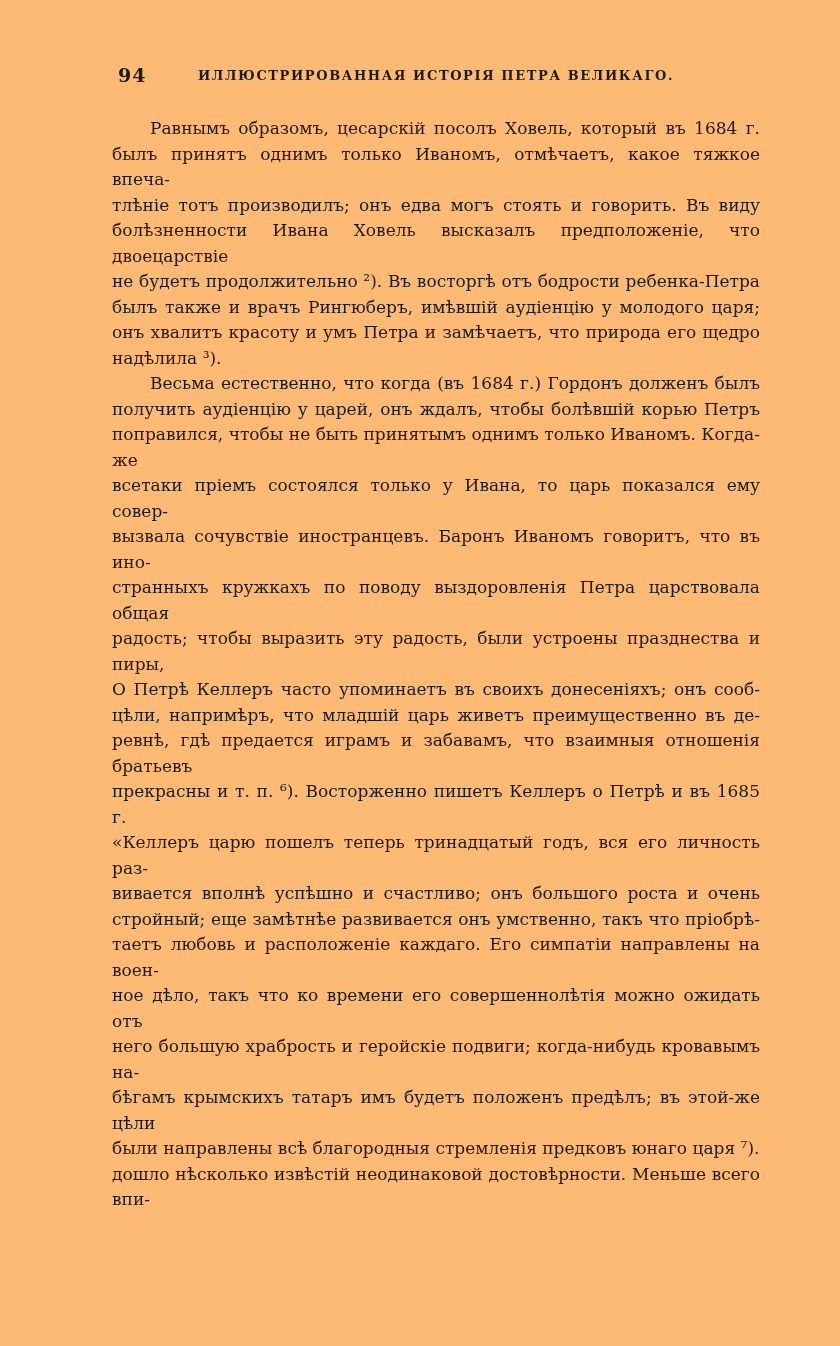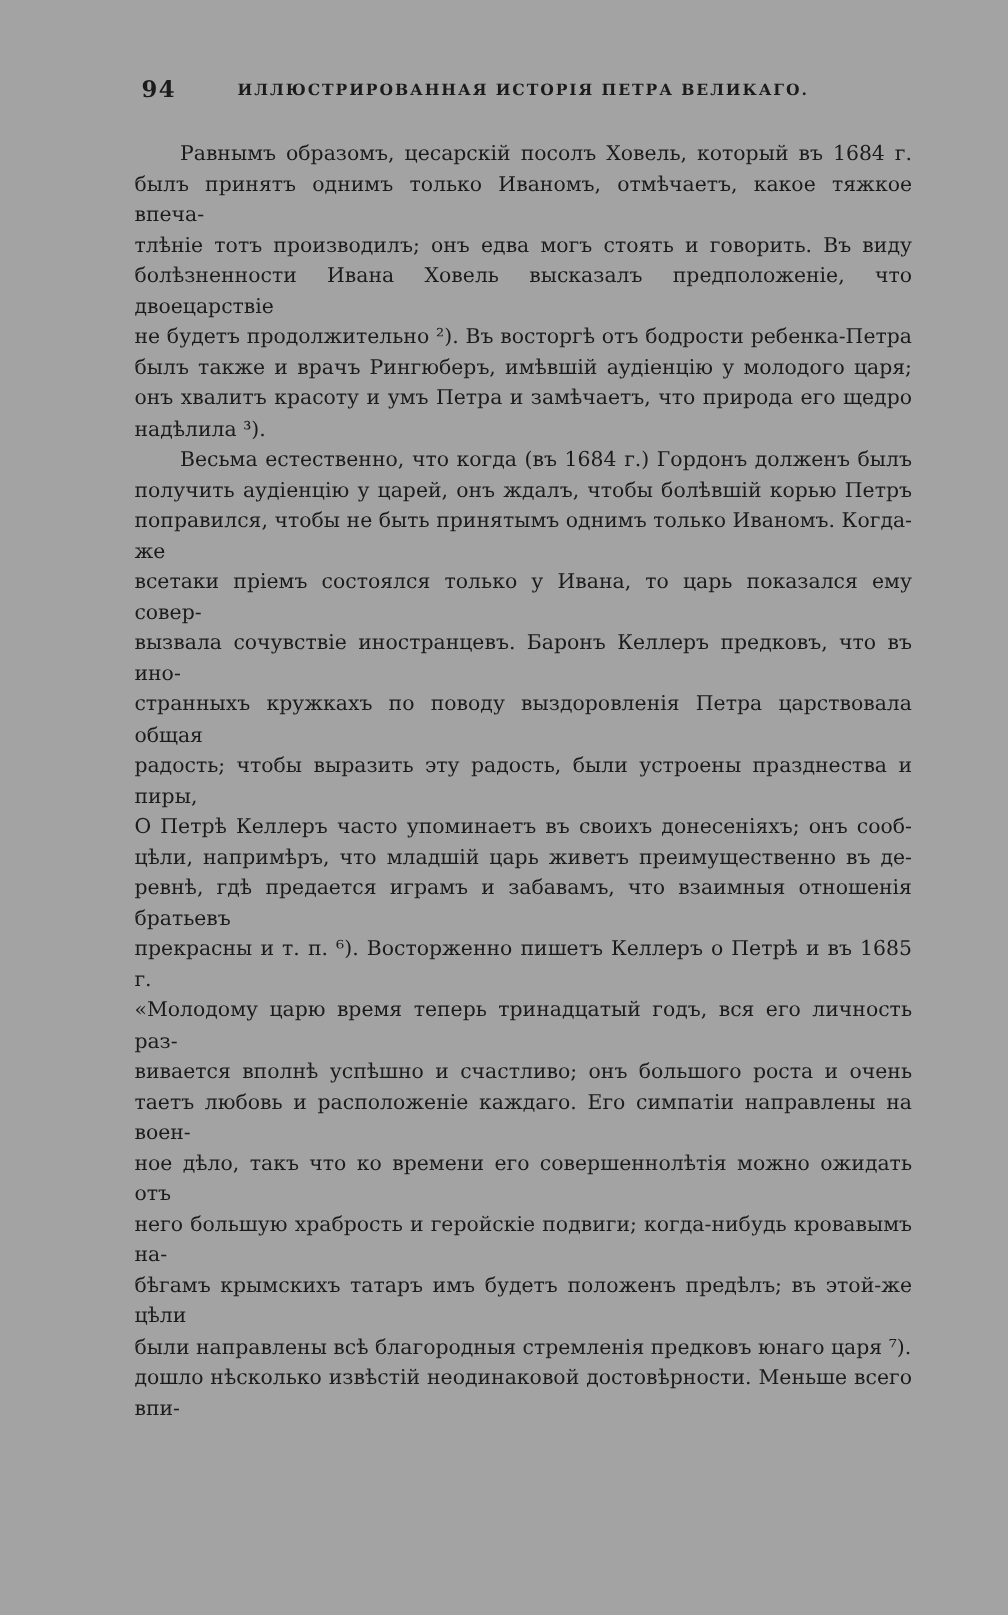--- a/index.html
+++ b/index.html
@@ -5,21 +5,21 @@
   html, body {
     margin: 0;
     padding: 0;
     background: #e8e8e6;
   }
   .page {
     position: relative;
     width: 840px;
     height: 1346px;
     margin: 0 auto;
-    background: #a3a3a3;
+    background: #fdba74;
     color: #1b1b1b;
     font-family: "DejaVu Serif", "Liberation Serif", serif;
     box-sizing: border-box;
     padding: 64px 80px 0 112px; 
     overflow: hidden;
   }
   .header {
     position: relative;
     height: 22px;
     margin-bottom: 30px;
@@ -70,29 +70,30 @@
         <div class="line just">не будетъ продолжительно ²). Въ восторгѣ отъ бодрости ребенка-Петра</div>
         <div class="line just">былъ также и врачъ Рингюберъ, имѣвшій аудіенцію у молодого царя;</div>
         <div class="line just">онъ хвалитъ красоту и умъ Петра и замѣчаетъ, что природа его щедро</div>
         <div class="line">надѣлила ³).</div>
       </div>
       <div class="para">
         <div class="line just ind">Весьма естественно, что когда (въ 1684 г.) Гордонъ долженъ былъ</div>
         <div class="line just">получить аудіенцію у царей, онъ ждалъ, чтобы болѣвшій корью Петръ</div>
         <div class="line just">поправился, чтобы не быть принятымъ однимъ только Иваномъ. Когда-же</div>
         <div class="line just">всетаки пріемъ состоялся только у Ивана, то царь показался ему совер-</div>
-        <div class="line just">вызвала сочувствіе иностранцевъ. Баронъ Келлеръ предковъ, что въ ино-</div>
+        <div class="line just">вызвала сочувствіе иностранцевъ. Баронъ Иваномъ говоритъ, что въ ино-</div>
         <div class="line just">странныхъ кружкахъ по поводу выздоровленія Петра царствовала общая</div>
         <div class="line just">радость; чтобы выразить эту радость, были устроены празднества и пиры,</div>
         <div class="line just">О Петрѣ Келлеръ часто упоминаетъ въ своихъ донесеніяхъ; онъ сооб-</div>
         <div class="line just">цѣли, напримѣръ, что младшій царь живетъ преимущественно въ де-</div>
         <div class="line just">ревнѣ, гдѣ предается играмъ и забавамъ, что взаимныя отношенія братьевъ</div>
         <div class="line just">прекрасны и т. п. ⁶). Восторженно пишетъ Келлеръ о Петрѣ и въ 1685 г.</div>
-        <div class="line just">«Молодому царю время теперь тринадцатый годъ, вся его личность раз-</div>
+        <div class="line just">«Келлеръ царю пошелъ теперь тринадцатый годъ, вся его личность раз-</div>
         <div class="line just">вивается вполнѣ успѣшно и счастливо; онъ большого роста и очень</div>
+        <div class="line just">стройный; еще замѣтнѣе развивается онъ умственно, такъ что пріобрѣ-</div>
         <div class="line just">таетъ любовь и расположеніе каждаго. Его симпатіи направлены на воен-</div>
         <div class="line just">ное дѣло, такъ что ко времени его совершеннолѣтія можно ожидать отъ</div>
         <div class="line just">него большую храбрость и геройскіе подвиги; когда-нибудь кровавымъ на-</div>
         <div class="line just">бѣгамъ крымскихъ татаръ имъ будетъ положенъ предѣлъ; въ этой-же цѣли</div>
         <div class="line">были направлены всѣ благородныя стремленія предковъ юнаго царя ⁷).</div>
       </div>
       <div class="para">
         <div class="line just">дошло нѣсколько извѣстій неодинаковой достовѣрности. Меньше всего впи-</div>
       </div>
     </div>

